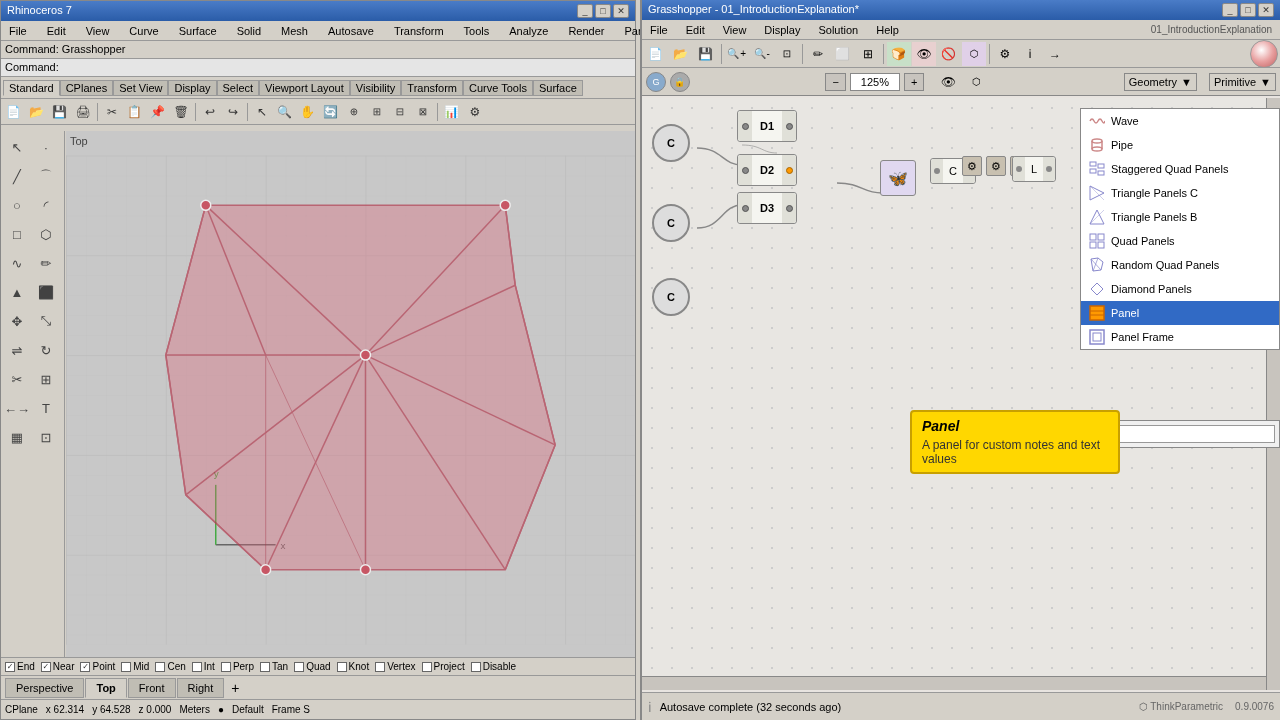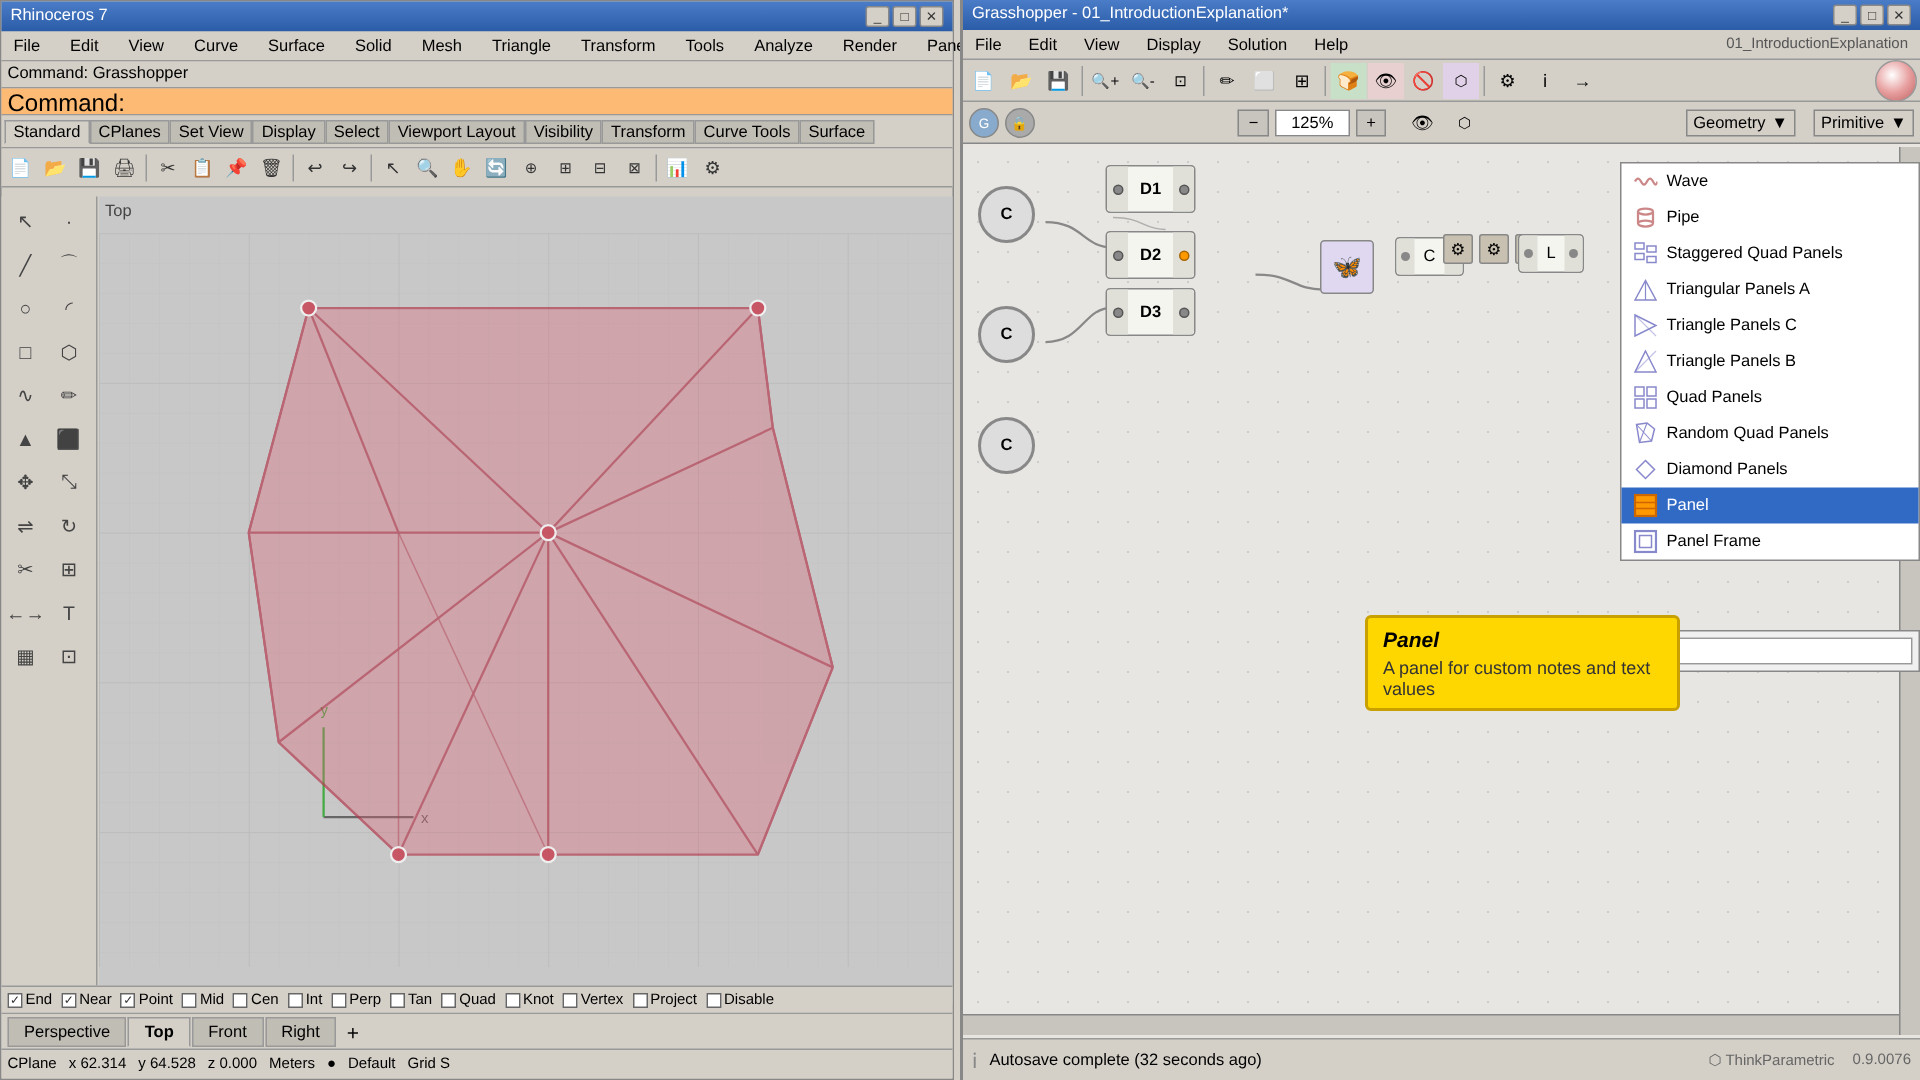--- a/index.html
+++ b/index.html
@@ -30,21 +30,21 @@
     }
     #rhino-menu-bar {
       background: #d4d0c8; height: 20px; display: flex; align-items: center;
       border-bottom: 1px solid #999; padding: 0 4px; gap: 12px;
     }
     #rhino-menu-bar span {
       cursor: pointer; font-size: 11px; padding: 2px 4px;
     }
 
     #rhino-toolbar-command { background: #d4d0c8; padding: 2px 4px; border-bottom: 1px solid #999; height: 18px; font-size: 11px; }
-    #rhino-command-input { background: #fdba74; padding: 2px 4px; border-bottom: 1px solid #999; height: 18px; font-size: 16px; }
+    #rhino-command-input { background: #e5e5e5; padding: 2px 4px; border-bottom: 1px solid #999; height: 18px; font-size: 11px; }
 
     
     .toolbar-row {
       background: #d4d0c8; height: 26px; display: flex; align-items: center;
       border-bottom: 1px solid #999; padding: 0 2px; gap: 1px; flex-wrap: nowrap; overflow: hidden;
     }
     .toolbar-row span { font-size: 11px; padding: 2px 4px; cursor: pointer; }
     .tb-sep { width: 1px; height: 18px; background: #999; margin: 0 2px; }
 
     .icon-btn {
@@ -241,21 +241,21 @@
   </div>
 
   <div id="rhino-menu-bar">
     <span>File</span>
     <span>Edit</span>
     <span>View</span>
     <span>Curve</span>
     <span>Surface</span>
     <span>Solid</span>
     <span>Mesh</span>
-    <span>Triangle</span>
+    <span>Autosave</span>
     <span>Transform</span>
     <span>Tools</span>
     <span>Analyze</span>
     <span>Render</span>
     <span>Panels</span>
   </div>
 
   <div id="rhino-toolbar-command">
     <span>Command: Grasshopper</span>
   </div>
@@ -474,21 +474,21 @@
   </div>
 
   <div id="rhino-status">
     <span>CPlane</span>
     <span>x 62.314</span>
     <span>y 64.528</span>
     <span>z 0.000</span>
     <span>Meters</span>
     <span>●</span>
     <span>Default</span>
-    <span>Grid S</span>
+    <span>Frame S</span>
   </div>
 </div>
 
 <div id="gh-window">
 
   <div class="title-bar" id="gh-title">
     <span>Grasshopper - 01_IntroductionExplanation*</span>
     <div class="title-bar-buttons">
       <div class="title-bar-btn">_</div>
       <div class="title-bar-btn">□</div>
@@ -689,27 +689,20 @@
       <svg class="menu-icon-svg" viewBox="0 0 16 16">
         <rect x="1" y="1" width="6" height="4" stroke="#88c" fill="none" stroke-width="1"></rect>
         <rect x="9" y="3" width="6" height="4" stroke="#88c" fill="none" stroke-width="1"></rect>
         <rect x="1" y="8" width="6" height="4" stroke="#88c" fill="none" stroke-width="1"></rect>
         <rect x="9" y="10" width="6" height="4" stroke="#88c" fill="none" stroke-width="1"></rect>
       </svg>
       <span>Staggered Quad Panels</span>
     </div>
     <div class="menu-item">
       <svg class="menu-icon-svg" viewBox="0 0 16 16">
-        <polygon points="1,15 8,2 15,15" stroke="#88c" fill="none" stroke-width="1"></polygon>
-        <line x1="8" y1="2" x2="8" y2="15" stroke="#88c" stroke-width="0.8"></line>
-      </svg>
-      <span>Triangular Panels A</span>
-    </div>
-    <div class="menu-item">
-      <svg class="menu-icon-svg" viewBox="0 0 16 16">
         <polygon points="1,1 15,8 1,15" stroke="#88c" fill="none" stroke-width="1"></polygon>
         <line x1="1" y1="1" x2="15" y2="15" stroke="#88c" stroke-width="0.8" opacity="0.5"></line>
       </svg>
       <span>Triangle Panels C</span>
     </div>
     <div class="menu-item">
       <svg class="menu-icon-svg" viewBox="0 0 16 16">
         <polygon points="8,1 15,15 1,15" stroke="#88c" fill="none" stroke-width="1"></polygon>
         <line x1="1" y1="15" x2="15" y2="1" stroke="#88c" stroke-width="0.8" opacity="0.5"></line>
       </svg>

